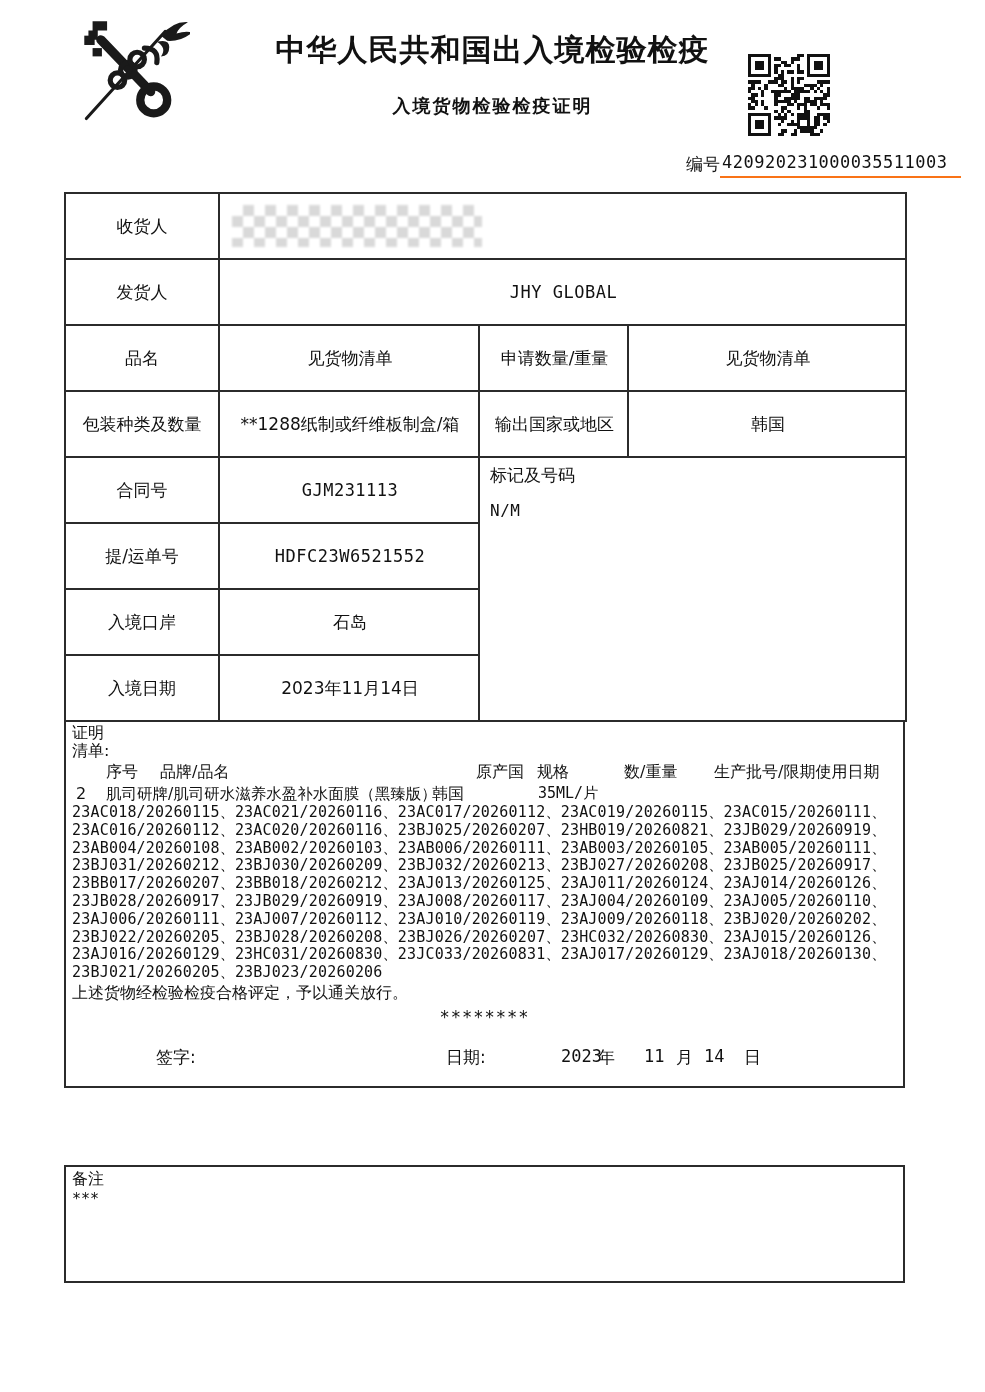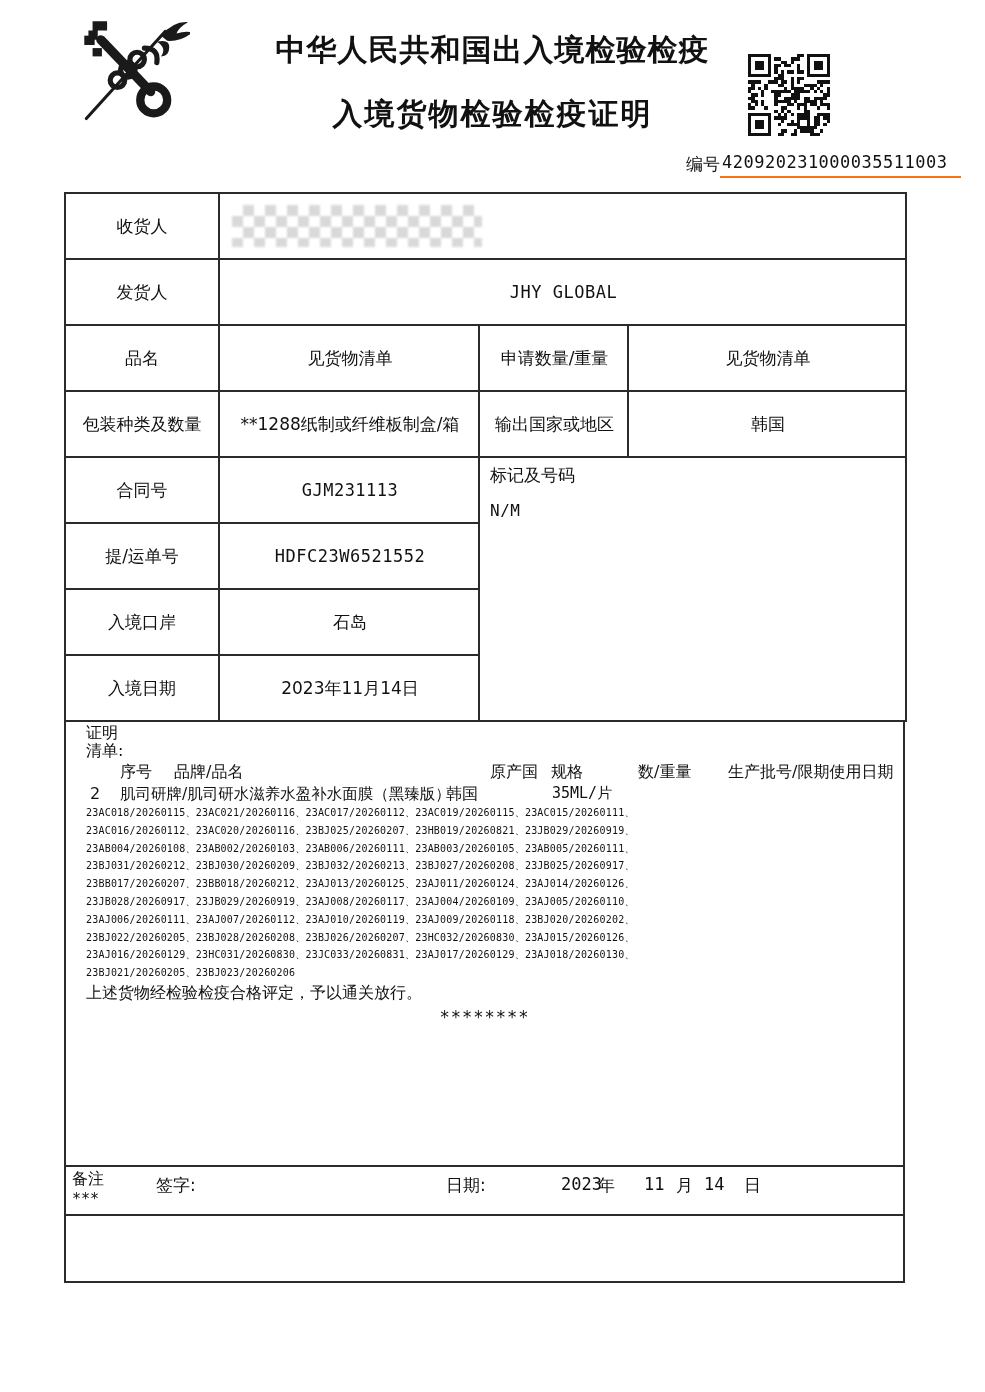--- a/index.html
+++ b/index.html
@@ -3,50 +3,50 @@
 <meta charset="utf-8">
 <style>
   * { margin:0; padding:0; box-sizing:border-box; }
   html,body { background:#ffffff; }
   body { font-family:"DejaVu Sans", sans-serif; color:#111; }
   .page { position:relative; width:985px; height:1392px; background:#fff; overflow:hidden; }
 
   
   .emblem { position:absolute; left:76px; top:16px; width:114px; height:116px; }
   .title1 { position:absolute; left:0; top:30px; width:100%; text-align:center; font-size:30px; font-weight:bold; letter-spacing:1px; }
-  .title2 { position:absolute; left:0; top:94px; width:100%; text-align:center; font-size:30px; font-weight:bold; letter-spacing:2px; }
+  .title2 { position:absolute; left:0; top:94px; width:100%; text-align:center; font-size:18px; font-weight:bold; letter-spacing:2px; }
   .qr { position:absolute; left:748px; top:54px; width:82px; height:82px; }
   .certno { position:absolute; left:686px; top:152px; font-size:17px; white-space:nowrap; }
   .certno .lbl { display:inline-block; vertical-align:bottom; padding-bottom:2px; }
   .certno .val { display:inline-block; font-family:"DejaVu Sans Mono", monospace; font-size:17px; letter-spacing:0.5px;
                  border-bottom:2px solid #f97316; padding:0 14px 4px 2px; vertical-align:bottom; }
 
   
   table.main { position:absolute; left:64px; top:192px; border-collapse:collapse; table-layout:fixed; }
   table.main td { border:2px solid #2b2b2b; height:66px; vertical-align:middle; font-size:17px; padding:2px 8px; }
   table.main td.lab { text-align:center; }
   table.main td.val { text-align:center; padding-left:10px; }
   .mono { font-family:"DejaVu Sans Mono", monospace; font-size:16px; letter-spacing:0.5px; }
   td.marks { vertical-align:top !important; padding:6px 10px !important; }
   .marks .m-val { margin-top:14px; }
   .censor { width:250px; height:42px; margin-left:2px;
             background: repeating-conic-gradient(#d8d8d8 0% 25%, #ffffff 0% 50%) 0 0 / 22px 22px;
             filter: blur(0.8px); opacity:0.95; }
 
   
-  .certbox { position:absolute; left:64px; top:720px; width:841px; height:496px; border:2px solid #2b2b2b; padding:2px 20px; font-size:16px; }
+  .certbox { position:absolute; left:64px; top:720px; width:841px; height:368px; border:2px solid #2b2b2b; padding:2px 6px; font-size:16px; }
   .c-line { line-height:18px; }
   .c-cols, .c-item { position:relative; height:22px; white-space:nowrap; }
   .c-cols span, .c-item span { position:absolute; top:2px; }
   .c-cols .p-seq   { left:2px;margin-left:32px; }   .c-cols .p-brand { left:88px; }
   .c-cols .p-orig  { left:404px; } .c-cols .p-spec  { left:465px; }
   .c-cols .p-qty   { left:552px; } .c-cols .p-batch { left:642px; }
   .c-item .p-seq   { left:4px; }   .c-item .p-brand { left:34px; font-size:15.5px; }
   .c-item .p-orig  { left:360px; } .c-item .p-spec  { left:466px; font-family:"DejaVu Sans Mono", monospace; font-size:15px; }
-  .batches div { font-family:"DejaVu Sans Mono", monospace; font-size:10px; line-height:17.8px; letter-spacing:0.2px; white-space:nowrap; }
+  .batches div { font-family:"DejaVu Sans Mono", monospace; font-size:15px; line-height:17.8px; letter-spacing:0.2px; white-space:nowrap; }
   .conclusion { line-height:20px; margin-top:1px; }
   .stars { text-align:center; font-family:"DejaVu Sans Mono", monospace; font-size:17px; margin-top:4px; letter-spacing:1px; }
   .signline { position:absolute; left:0; right:0; bottom:16px; height:24px; font-size:17px; }
   .signline span { position:absolute; top:0; white-space:nowrap; }
   .s-sign { left:90px; }  .s-date { left:380px; }
   .s-year { left:495px; font-family:"DejaVu Sans Mono", monospace; } .s-yu { left:532px; }
   .s-month{ left:578px; font-family:"DejaVu Sans Mono", monospace; } .s-mu { left:610px; }
   .s-day  { left:638px; font-family:"DejaVu Sans Mono", monospace; } .s-du { left:678px; }
 
   

